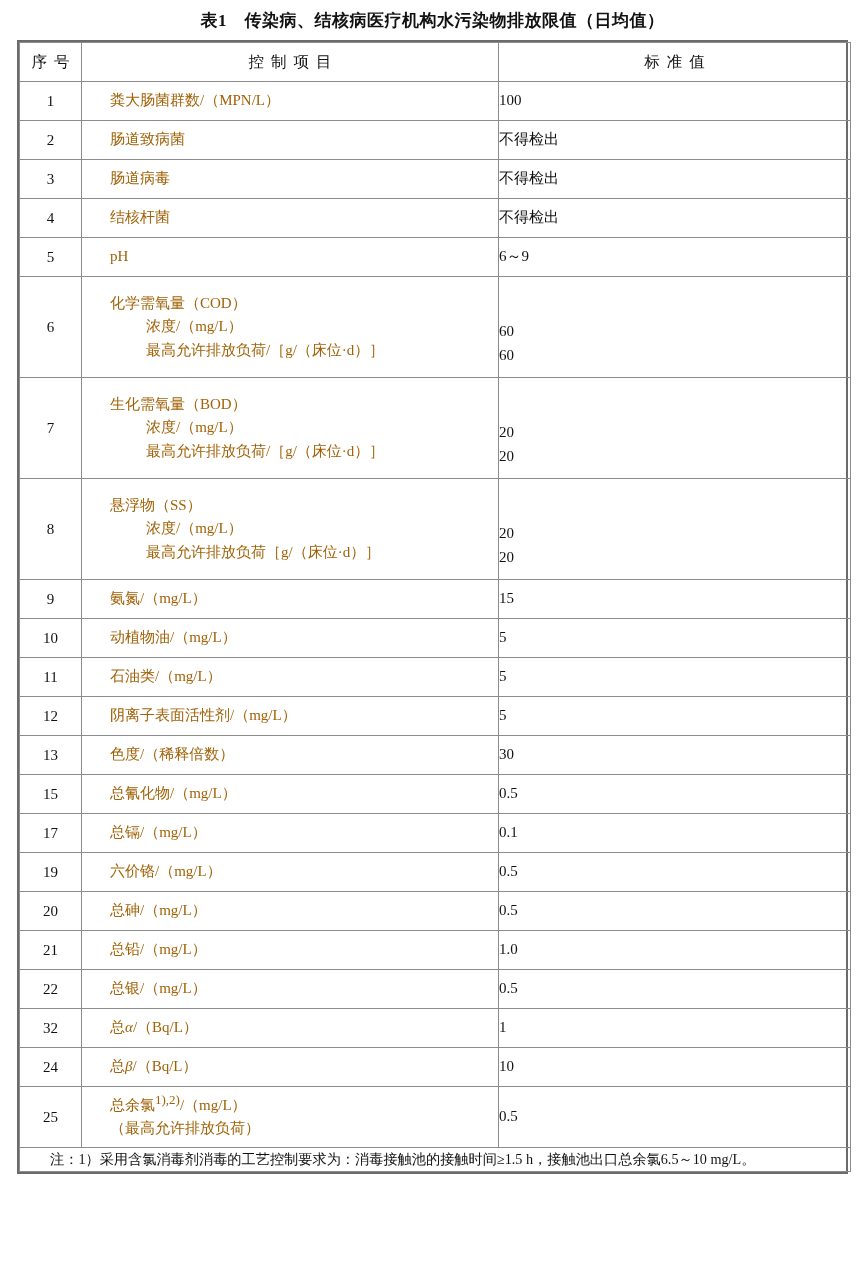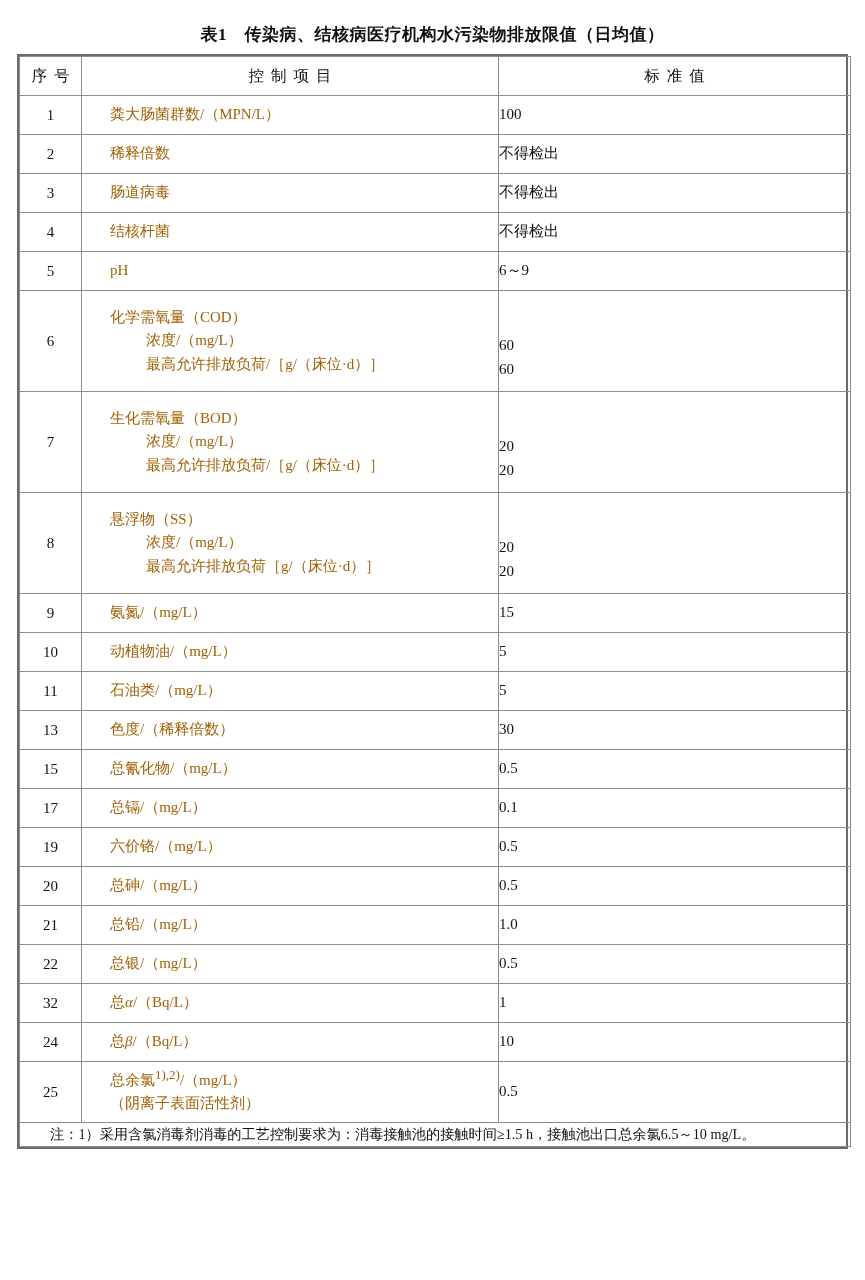--- a/index.html
+++ b/index.html
@@ -18,21 +18,21 @@
     position: relative;
     width: 865px;
     height: 1280px;
     box-sizing: border-box;
   }
   .table-title {
     text-align: center;
     font-size: 17px;
     font-weight: bold;
     letter-spacing: 0.5px;
-    padding-top: 23px;
+    padding-top: 9px;
     padding-bottom: 8px;
     color: #111;
   }
   .tbl-wrap {
     margin: 0 17px 0 17px;
     border: 2px solid #6b6b6b;
     box-sizing: border-box;
   }
   table.main {
     width: 100%;
@@ -130,21 +130,21 @@
             <td class="ritem item-lines">
               <div>粪大肠菌群数/（MPN/L）</div>
             </td>
             <td class="rval val-stack">
               <div>100</div>
             </td>
           </tr>
           <tr class="row-simple">
             <td class="rno">2</td>
             <td class="ritem item-lines">
-              <div>稀释倍数</div>
+              <div>肠道致病菌</div>
             </td>
             <td class="rval val-stack">
               <div>不得检出</div>
             </td>
           </tr>
           <tr class="row-simple">
             <td class="rno">3</td>
             <td class="ritem item-lines">
               <div>肠道病毒</div>
             </td>
@@ -233,20 +233,29 @@
           <tr class="row-simple">
             <td class="rno">11</td>
             <td class="ritem item-lines">
               <div>石油类/（mg/L）</div>
             </td>
             <td class="rval val-stack">
               <div>5</div>
             </td>
           </tr>
           <tr class="row-simple">
+            <td class="rno">12</td>
+            <td class="ritem item-lines">
+              <div>阴离子表面活性剂/（mg/L）</div>
+            </td>
+            <td class="rval val-stack">
+              <div>5</div>
+            </td>
+          </tr>
+          <tr class="row-simple">
             <td class="rno">13</td>
             <td class="ritem item-lines">
               <div>色度/（稀释倍数）</div>
             </td>
             <td class="rval val-stack">
               <div>30</div>
             </td>
           </tr>
           <tr class="row-simple">
             <td class="rno">15</td>
@@ -317,21 +326,21 @@
               <div>总<span class="ital">β</span>/（Bq/L）</div>
             </td>
             <td class="rval val-stack">
               <div>10</div>
             </td>
           </tr>
           <tr class="row-25">
             <td class="rno">25</td>
             <td class="ritem item-lines">
               <div>总余氯<span class="sub">1),2)</span>/（mg/L）</div>
-              <div>（阴离子表面活性剂）</div>
+              <div>（最高允许排放负荷）</div>
             </td>
             <td class="rval val-stack">
               <div>0.5</div>
             </td>
           </tr>
         </tbody>
       <tbody>
         <tr class="notes">
           <td colspan="3">
             <span class="note-line note-1">注：1）采用含氯消毒剂消毒的工艺控制要求为：消毒接触池的接触时间≥1.5 h，接触池出口总余氯6.5～10 mg/L。</span>

